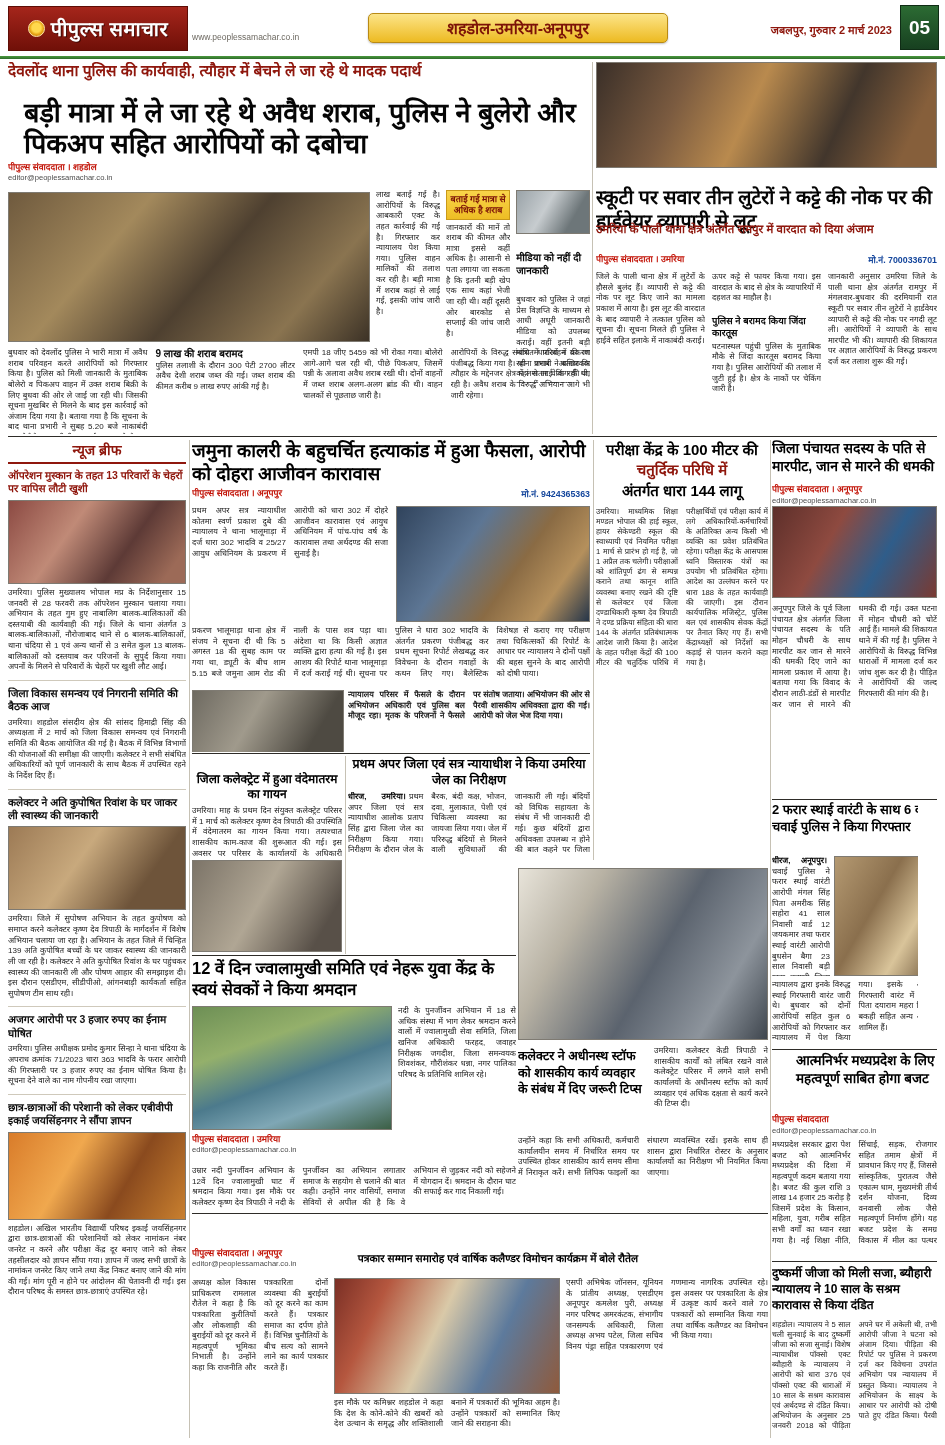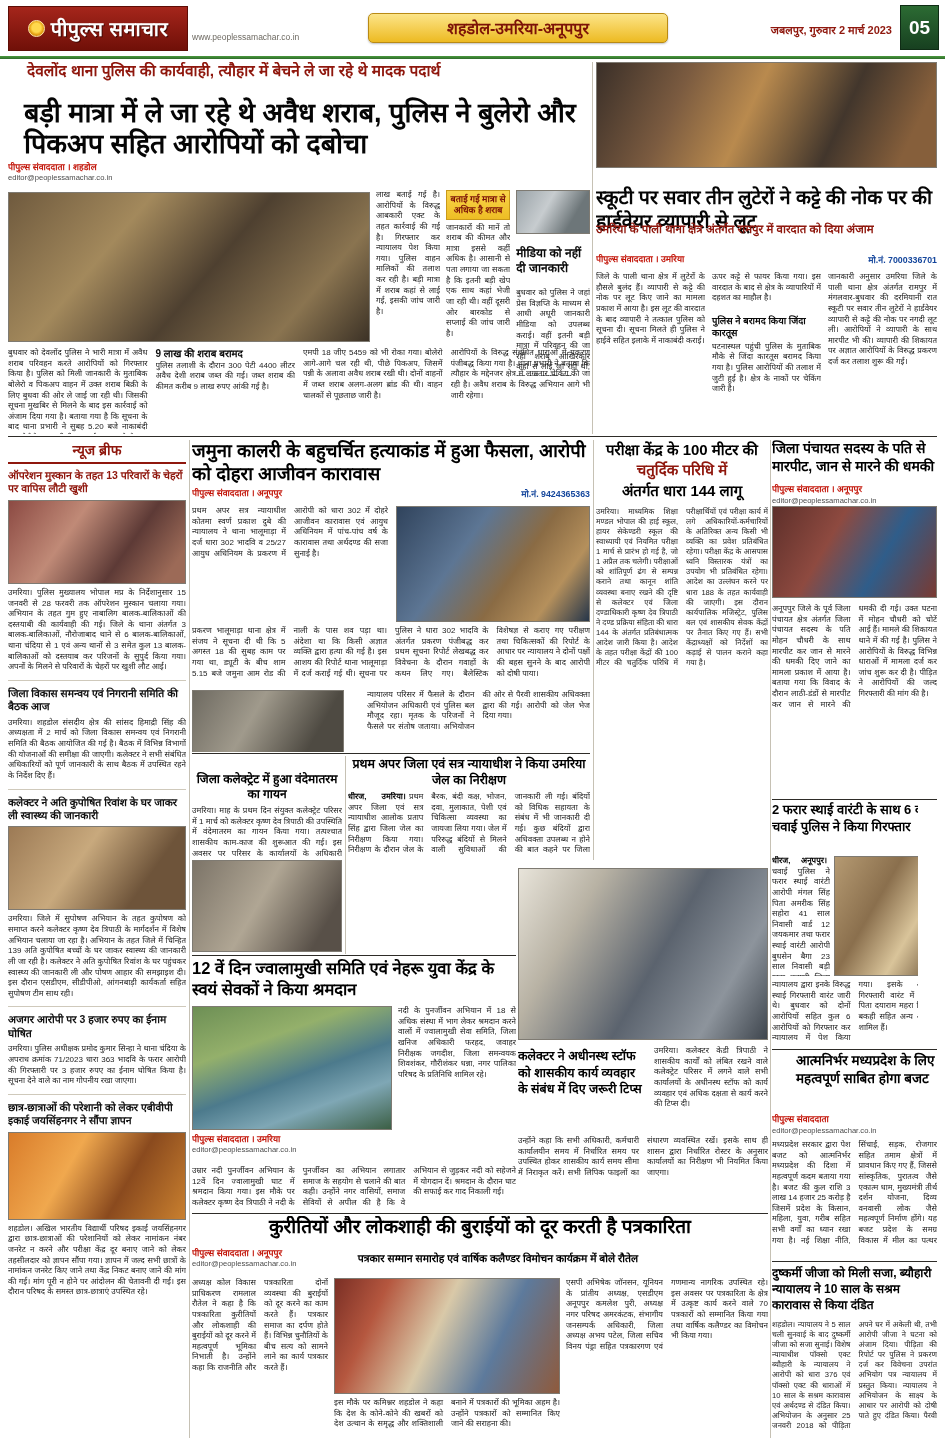--- a/index.html
+++ b/index.html
@@ -83,44 +83,44 @@
     <span class="emblem"></span>
     <span class="nm">पीपुल्स समाचार</span>
   </div>
   <div class="abs website" style="left:192px;top:32px;">www.peoplessamachar.co.in</div>
   <div class="abs edition" style="left:368px;top:13px;width:300px;height:30px;">शहडोल-उमरिया-अनूपपुर</div>
   <div class="abs hdate" style="left:666px;top:22px;width:226px;text-align:right;">जबलपुर, गुरुवार 2 मार्च 2023</div>
   <div class="abs pagenum" style="left:900px;top:5px;width:39px;height:45px;">05</div>
   <div class="abs grule" style="left:0;top:56px;width:945px;height:3px;"></div>
 
   <section class="abs ov" style="left:8px;top:62px;width:582px;height:372px;">
-    <div class="abs kick" style="left:0;top:0;width:100%;margin-left:19px;">देवलोंद थाना पुलिस की कार्यवाही, त्यौहार में बेचने ले जा रहे थे मादक पदार्थ</div>
+    <div class="abs kick" style="left:0;top:0;width:100%;">देवलोंद थाना पुलिस की कार्यवाही, त्यौहार में बेचने ले जा रहे थे मादक पदार्थ</div>
     <h1 class="abs h-a" style="left:0;top:20px;width:100%;">बड़ी मात्रा में ले जा रहे थे अवैध शराब, पुलिस ने बुलेरो और पिकअप सहित आरोपियों को दबोचा</h1>
     <div class="abs" style="left:0;top:100px;width:200px;">
       <div class="byl">पीपुल्स संवाददाता । शहडोल</div>
       <div class="eml">editor@peoplessamachar.co.in</div>
     </div>
     <div class="abs photo ph-liquor" style="left:0;top:130px;width:362px;height:150px;"></div>
     <div class="abs" style="left:368px;top:128px;width:214px;height:154px;display:flex;gap:6px;">
       <div class="bt ov" style="width:66px;height:154px;">लाख बताई गई है। आरोपियों के विरुद्ध आबकारी एक्ट के तहत कार्रवाई की गई है। गिरफ्तार कर न्यायालय पेश किया गया। पुलिस वाहन मालिकों की तलाश कर रही है। बड़ी मात्रा में शराब कहां से लाई गई, इसकी जांच जारी है।</div>
       <div style="width:66px;">
         <div class="ytag">बताई गई मात्रा से अधिक है शराब</div>
         <div class="bt ov" style="height:114px;margin-top:3px;">जानकारों की मानें तो शराब की कीमत और मात्रा इससे कहीं अधिक है। आसानी से पता लगाया जा सकता है कि इतनी बड़ी खेप एक साथ कहां भेजी जा रही थी। वहीं दूसरी ओर बारकोड से सप्लाई की जांच जारी है।</div>
       </div>
       <div style="width:76px;">
         <div class="photo ph-truck" style="height:42px;"></div>
-        <div class="sh" style="font-size:12px;margin:12px 0;">मीडिया को नहीं दी जानकारी</div>
+        <div class="sh" style="font-size:10px;margin:18px 0;">मीडिया को नहीं दी जानकारी</div>
         <div class="bt ov" style="height:88px;">बुधवार को पुलिस ने जहां प्रेस विज्ञप्ति के माध्यम से आधी अधूरी जानकारी मीडिया को उपलब्ध कराई। वहीं इतनी बड़ी मात्रा में परिवहन की जा रही शराब आखिरकार कहां से लाई जा रही थी, यह नहीं बताया गया।</div>
       </div>
     </div>
     <div class="abs" style="left:0;top:286px;width:582px;height:86px;display:flex;gap:8px;">
       <div class="bt ov" style="flex:1;">बुधवार को देवलोंद पुलिस ने भारी मात्रा में अवैध शराब परिवहन करते आरोपियों को गिरफ्तार किया है। पुलिस को मिली जानकारी के मुताबिक बोलेरो व पिकअप वाहन में उक्त शराब बिक्री के लिए बुधवा की ओर ले जाई जा रही थी। जिसकी सूचना मुखबिर से मिलने के बाद इस कार्रवाई को अंजाम दिया गया है। बताया गया है कि सूचना के बाद थाना प्रभारी ने सुबह 5.20 बजे नाकाबंदी कर बोलेरो वाहन सीजी 12 वाई 0693 को रोका।</div>
       <div style="flex:1;">
         <div class="sh">9 लाख की शराब बरामद</div>
-        <div class="bt ov" style="height:70px;">पुलिस तलाशी के दौरान 300 पेटी 4400 लीटर अवैध देशी शराब जब्त की गई। जब्त शराब की कीमत करीब 9 लाख रुपए आंकी गई है।</div>
+        <div class="bt ov" style="height:70px;">पुलिस तलाशी के दौरान 300 पेटी 2700 लीटर अवैध देशी शराब जब्त की गई। जब्त शराब की कीमत करीब 9 लाख रुपए आंकी गई है।</div>
       </div>
       <div class="bt ov" style="flex:1;">एमपी 18 जीए 5459 को भी रोका गया। बोलेरो आगे-आगे चल रही थी, पीछे पिकअप, जिसमें पन्नी के अलावा अवैध शराब रखी थी। दोनों वाहनों में जब्त शराब अलग-अलग ब्रांड की थी। वाहन चालकों से पूछताछ जारी है।</div>
       <div class="bt ov" style="flex:1;">आरोपियों के विरुद्ध संबंधित धाराओं में प्रकरण पंजीबद्ध किया गया है। थाना प्रभारी ने बताया कि त्यौहार के मद्देनजर क्षेत्र में लगातार चेकिंग की जा रही है। अवैध शराब के विरुद्ध अभियान आगे भी जारी रहेगा।</div>
     </div>
   </section>
 
   <section class="abs ov" style="left:596px;top:62px;width:341px;height:372px;">
     <div class="abs photo ph-shop" style="left:0;top:0;width:341px;height:106px;"></div>
     <h2 class="abs h-b" style="left:0;top:124px;width:341px;">स्कूटी पर सवार तीन लुटेरों ने कट्टे की नोक पर की हार्डवेयर व्यापारी से लूट</h2>
     <div class="abs deck-b" style="left:0;top:160px;width:341px;">उमरिया के पाली थाना क्षेत्र अंतर्गत रामपुर में वारदात को दिया अंजाम</div>
@@ -163,21 +163,21 @@
 
   <section class="abs ov" style="left:192px;top:440px;width:398px;height:312px;">
     <h2 class="abs h-d" style="left:0;top:0;width:398px;">जमुना कालरी के बहुचर्चित हत्याकांड में हुआ फैसला, आरोपी को दोहरा आजीवन कारावास</h2>
     <div class="abs" style="left:0;top:48px;width:398px;display:flex;justify-content:space-between;">
       <span class="byl">पीपुल्स संवाददाता । अनूपपुर</span>
       <span class="phone">मो.नं. 9424365363</span>
     </div>
     <div class="abs bt c2 ov" style="left:0;top:66px;width:196px;height:116px;">प्रथम अपर सत्र न्यायाधीश कोतमा स्वर्ण प्रकाश दुबे की न्यायालय ने थाना भालूमाड़ा में दर्ज धारा 302 भादवि व 25/27 आयुध अधिनियम के प्रकरण में आरोपी को धारा 302 में दोहरे आजीवन कारावास एवं आयुध अधिनियम में पांच-पांच वर्ष के कारावास तथा अर्थदण्ड की सजा सुनाई है।</div>
     <div class="abs photo ph-gavel" style="left:204px;top:66px;width:194px;height:116px;"></div>
     <div class="abs bt c4 ov" style="left:0;top:186px;width:398px;height:60px;">प्रकरण भालूमाड़ा थाना क्षेत्र में संजय ने सूचना दी थी कि 5 अगस्त 18 की सुबह काम पर गया था, ड्यूटी के बीच शाम 5.15 बजे जमुना आम रोड की नाली के पास शव पड़ा था। अंदेशा था कि किसी अज्ञात व्यक्ति द्वारा हत्या की गई है। इस आशय की रिपोर्ट थाना भालूमाड़ा में दर्ज कराई गई थी। सूचना पर पुलिस ने धारा 302 भादवि के अंतर्गत प्रकरण पंजीबद्ध कर प्रथम सूचना रिपोर्ट लेखबद्ध कर विवेचना के दौरान गवाहों के कथन लिए गए। बैलेस्टिक विशेषज्ञ से कराए गए परीक्षण तथा चिकित्सकों की रिपोर्ट के आधार पर न्यायालय ने दोनों पक्षों की बहस सुनने के बाद आरोपी को दोषी पाया।</div>
-    <div class="abs" style="left:0;top:250px;width:398px;height:62px;display:flex;gap:23px;">
+    <div class="abs" style="left:0;top:250px;width:398px;height:62px;display:flex;gap:4px;font-weight:bold;">
       <div class="photo ph-courtgrp" style="width:150px;height:62px;"></div>
       <div class="bt c2 ov" style="flex:1;height:62px;">न्यायालय परिसर में फैसले के दौरान अभियोजन अधिकारी एवं पुलिस बल मौजूद रहा। मृतक के परिजनों ने फैसले पर संतोष जताया। अभियोजन की ओर से पैरवी शासकीय अधिवक्ता द्वारा की गई। आरोपी को जेल भेज दिया गया।</div>
     </div>
   </section>
 
   <section class="abs ov" style="left:348px;top:756px;width:242px;height:104px;">
     <h3 class="h-g">प्रथम अपर जिला एवं सत्र न्यायाधीश ने किया उमरिया जेल का निरीक्षण</h3>
     <div class="bt c3 ov" style="height:64px;margin-top:4px;">
       <b class="dl">धीरज, उमरिया।</b><span>प्रथम अपर जिला एवं सत्र न्यायाधीश आलोक प्रताप सिंह द्वारा जिला जेल का निरीक्षण किया गया। निरीक्षण के दौरान जेल के बैरक, बंदी कक्ष, भोजन, दवा, मुलाकात, पेशी एवं चिकित्सा व्यवस्था का जायजा लिया गया। जेल में परिरुद्ध बंदियों से मिलने वाली सुविधाओं की जानकारी ली गई। बंदियों को विधिक सहायता के संबंध में भी जानकारी दी गई। कुछ बंदियों द्वारा अधिवक्ता उपलब्ध न होने की बात कहने पर जिला विधिक सेवा प्राधिकरण के माध्यम से निःशुल्क अधिवक्ता उपलब्ध कराने के निर्देश दिए गए।</span>
     </div>
@@ -241,21 +241,20 @@
     </div>
     <div class="abs bt c2 ov" style="left:0;top:88px;width:165px;height:116px;">मध्यप्रदेश सरकार द्वारा पेश बजट को आत्मनिर्भर मध्यप्रदेश की दिशा में महत्वपूर्ण कदम बताया गया है। बजट की कुल राशि 3 लाख 14 हजार 25 करोड़ है जिसमें प्रदेश के किसान, महिला, युवा, गरीब सहित सभी वर्गों का ध्यान रखा गया है। नई शिक्षा नीति, सिंचाई, सड़क, रोजगार सहित तमाम क्षेत्रों में प्रावधान किए गए हैं, जिससे सांस्कृतिक, पुरातत्व जैसे एकात्म धाम, मुख्यमंत्री तीर्थ दर्शन योजना, दिव्य वनवासी लोक जैसे महत्वपूर्ण निर्माण होंगे। यह बजट प्रदेश के समग्र विकास में मील का पत्थर एवं कल्याणकारी साबित होगा।</div>
   </section>
 
   <section class="abs ov" style="left:772px;top:1264px;width:165px;height:174px;">
     <h2 class="abs h-o" style="left:0;top:2px;width:165px;">दुष्कर्मी जीजा को मिली सजा, ब्यौहारी न्यायालय ने 10 साल के सश्रम कारावास से किया दंडित</h2>
     <div class="abs bt bt7 c2 ov" style="left:0;top:56px;width:165px;height:116px;">शहडोल। न्यायालय ने 5 साल चली सुनवाई के बाद दुष्कर्मी जीजा को सजा सुनाई। विशेष न्यायाधीश पॉक्सो एक्ट ब्यौहारी के न्यायालय ने आरोपी को धारा 376 एवं पॉक्सो एक्ट की धाराओं में 10 साल के सश्रम कारावास एवं अर्थदण्ड से दंडित किया। अभियोजन के अनुसार 25 जनवरी 2018 को पीड़िता अपने घर में अकेली थी, तभी आरोपी जीजा ने घटना को अंजाम दिया। पीड़िता की रिपोर्ट पर पुलिस ने प्रकरण दर्ज कर विवेचना उपरांत अभियोग पत्र न्यायालय में प्रस्तुत किया। न्यायालय ने अभियोजन के साक्ष्य के आधार पर आरोपी को दोषी पाते हुए दंडित किया। पैरवी विशेष लोक अभियोजक द्वारा की गई।</div>
   </section>
 
   <section class="abs ov" style="left:192px;top:1216px;width:576px;height:222px;">
-    <h2 class="abs h-m" style="left:0;top:0;width:576px;">कुरीतियों और लोकशाही की बुराईयों को दूर करती है पत्रकारिता</h2>
     <div class="abs" style="left:0;top:32px;width:140px;">
       <div class="byl">पीपुल्स संवाददाता । अनूपपुर</div>
       <div class="eml">editor@peoplessamachar.co.in</div>
     </div>
     <div class="abs deck-m" style="left:150px;top:36px;width:312px;">पत्रकार सम्मान समारोह एवं वार्षिक कलैण्डर विमोचन कार्यक्रम में बोले रौतेल</div>
     <div class="abs bt c2 ov" style="left:0;top:62px;width:136px;height:160px;">अध्यक्ष कोल विकास प्राधिकरण रामलाल रौतेल ने कहा है कि पत्रकारिता कुरीतियों और लोकशाही की बुराईयों को दूर करने में महत्वपूर्ण भूमिका निभाती है। उन्होंने कहा कि राजनीति और पत्रकारिता दोनों व्यवस्था की बुराईयों को दूर करने का काम करते हैं। पत्रकार समाज का दर्पण होते हैं। विभिन्न चुनौतियों के बीच सत्य को सामने लाने का कार्य पत्रकार करते हैं।</div>
     <div class="abs photo ph-stage" style="left:142px;top:62px;width:226px;height:116px;"></div>
     <div class="abs bt c2 ov" style="left:374px;top:62px;width:202px;height:160px;">एसपी अभिषेक जॉनसन, यूनियन के प्रांतीय अध्यक्ष, एसडीएम अनूपपुर कमलेश पुरी, अध्यक्ष नगर परिषद अमरकंटक, संभागीय जनसम्पर्क अधिकारी, जिला अध्यक्ष अभय पटेल, जिला सचिव विनय पंड्रा सहित पत्रकारगण एवं गणमान्य नागरिक उपस्थित रहे। इस अवसर पर पत्रकारिता के क्षेत्र में उत्कृष्ट कार्य करने वाले 70 पत्रकारों को सम्मानित किया गया तथा वार्षिक कलैण्डर का विमोचन भी किया गया।</div>
     <div class="abs bt c2 ov" style="left:142px;top:182px;width:226px;height:40px;">इस मौके पर कमिश्नर शहडोल ने कहा कि देश के कोने-कोने की खबरों को देश उत्थान के समृद्ध और शक्तिशाली बनाने में पत्रकारों की भूमिका अहम है। उन्होंने पत्रकारों को सम्मानित किए जाने की सराहना की।</div>
   </section>

